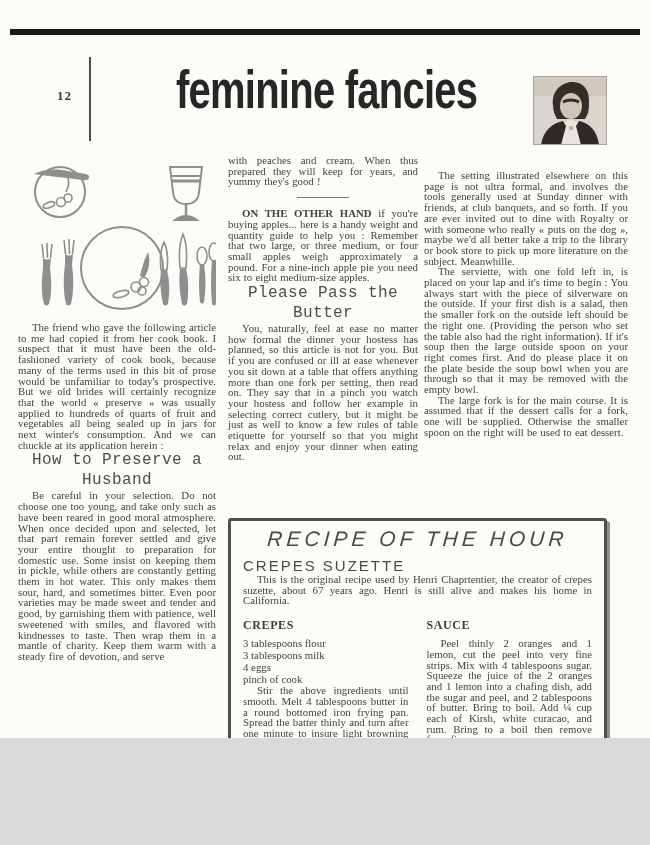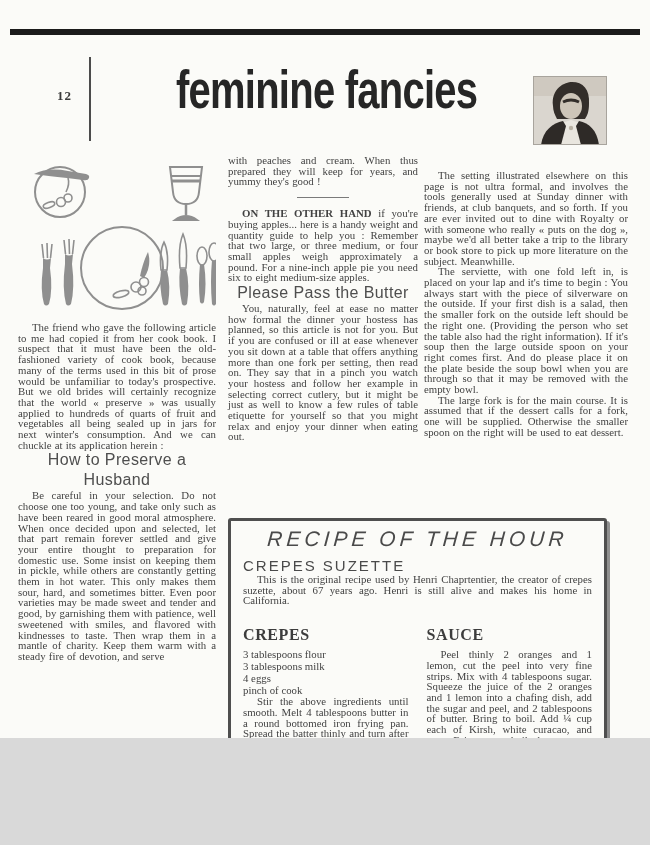--- a/index.html
+++ b/index.html
@@ -25,21 +25,21 @@
   .col-right{left:424px;top:170px;width:204px;}
 
   p.body{
     font-size:10.8px;line-height:10.7px;text-align:justify;
     margin:0;color:#424242;word-spacing:0.5px;
   }
   p.body.indent{text-indent:14px;}
   .lead-caps{font-weight:bold;}
 
   h2.sans-head{
-    font-family:Liberation Sans, sans-serif;font-weight:normal;font-size:16px;line-height:20px;
+    font-family:Liberation Mono, monospace;font-weight:normal;font-size:16px;line-height:20px;
     color:#4e4e4e;text-align:center;letter-spacing:0.4px;margin:0;
   }
   .mini-hr{width:52px;height:0;border-top:1.5px solid #7a7a7a;margin:10px auto;}
 
   .illustration{display:block;margin:0 0 12px 0;}
   .m-top-10{margin-top:10px;} .m-top-16{margin-top:16px;}
   .m-top-18{margin-top:18px;} .m-bot-8{margin-bottom:8px;}
 
   .recipe-box{
     position:absolute;left:228px;top:518px;width:379px;height:256px;box-sizing:border-box;
@@ -50,21 +50,21 @@
     font-family:"Liberation Sans",sans-serif;font-style:italic;font-size:21px;line-height:26px;
     letter-spacing:4px;text-align:center;color:#4a4a4a;transform:skewX(-4deg);
   }
   .recipe-title{
     font-family:"Liberation Sans",sans-serif;font-size:15px;letter-spacing:2px;
     color:#4a4a4a;margin-top:5px;
   }
   .recipe-intro{margin-top:6px;}
   .recipe-cols{display:flex;gap:18px;margin-top:4px;}
   .rc-col{flex:1;min-width:0;}
-  .rc-heading{font-size:16px;font-weight:bold;letter-spacing:0.6px;color:#3c3c3c;margin:16px 0 5px 0;}
+  .rc-heading{font-size:12px;font-weight:bold;letter-spacing:0.6px;color:#3c3c3c;margin:8px 0 5px 0;}
   .ingredient{font-size:10.8px;line-height:11.8px;color:#424242;}
   .rc-method{margin-top:7px;}
 </style>
 </head>
 <body>
 
 <div class="page">
 
   <div class="top-rule"></div>
 

